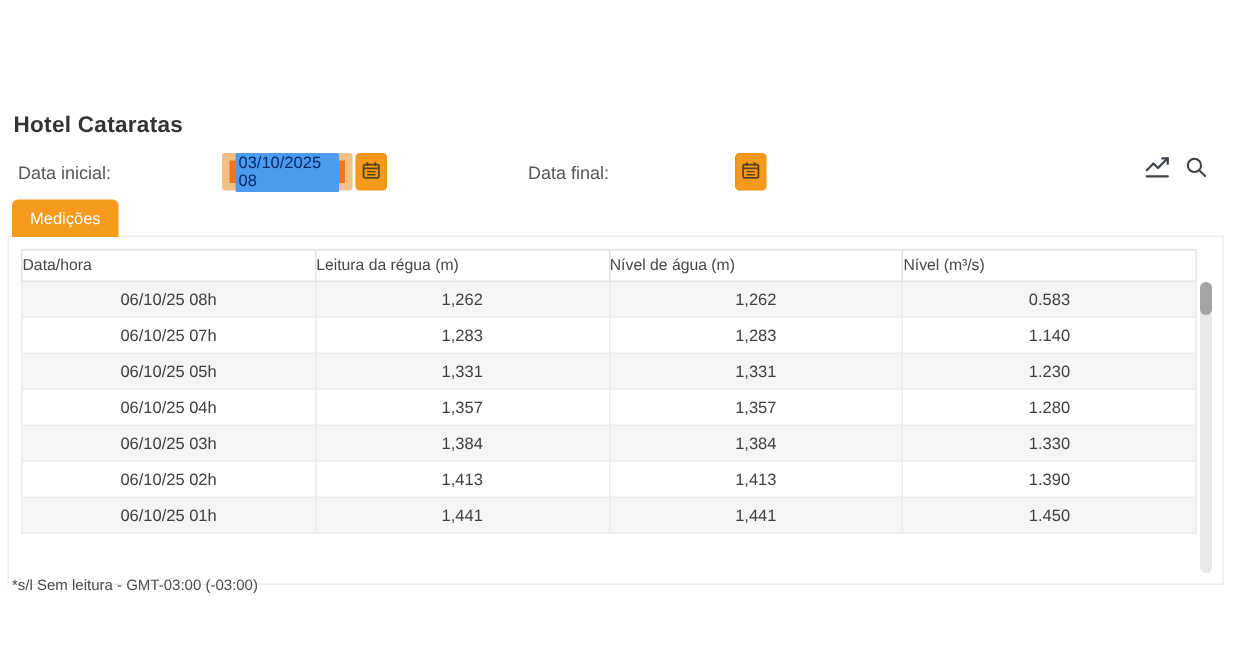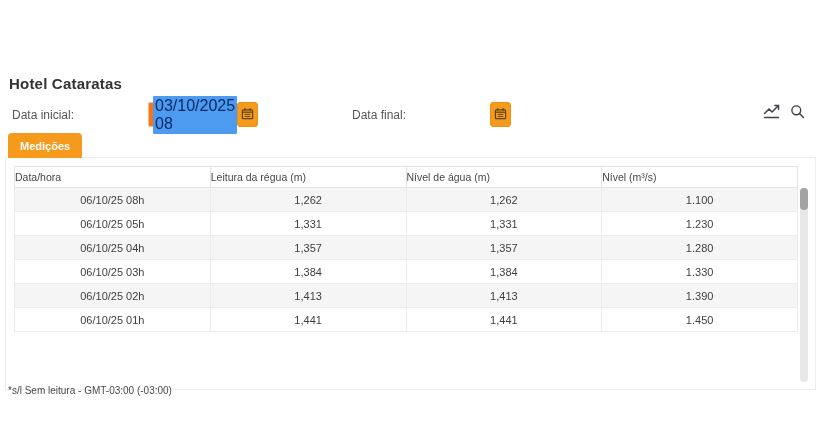--- a/index.html
+++ b/index.html
@@ -9,34 +9,34 @@
   .page-title { position:absolute; left:9px; top:75px; font-size:15px; font-weight:bold; color:#333333; letter-spacing:.2px; }
 
   .filter-label { position:absolute; font-size:12px; color:#565656; }
   .lbl-start { left:12px; top:108px; }
   .lbl-end   { left:352px; top:108px; }
 
   .input-group { position:absolute; display:flex; align-items:center; gap:2px; }
   .grp-start { left:148px; top:102px; }
   .grp-end   { left:490px; top:102px; }
 
-  .date-input { width:87px; height:25px; background:#f97316; border:1px solid #d946ef;
+  .date-input { width:87px; height:25px; background:#f97316; border:5px solid #d946ef;
     border-radius:2px; display:flex; align-items:center; padding:0 4px;
-    font-size:16px; color:#333; cursor:text; }
+    font-size:11px; color:#333; cursor:text; }
   .date-input.focused { border-color:#f2c084; }
   .sel { background:#4d9bf0; color:#062a66; padding:1px 2px; border-radius:1px; }
 
   .cal-btn { width:21px; height:25px; background:#f59a1c; border:1px solid #ef9212;
     border-radius:3px; display:flex; align-items:center; justify-content:center; cursor:pointer; }
 
   .toolbar { position:absolute; right:17px; top:104px; display:flex; align-items:center; gap:9px; }
   .tool-icon { cursor:pointer; display:block; }
 
   .tab { position:absolute; left:8px; top:133px; height:25px; background:#f59a1c;
-    border-radius:4px 4px 0 0; color:#ffffff; font-size:11px; font-weight:bold;
+    border-radius:4px 4px 0 0; color:#ffffff; font-size:11px; font-weight:normal;
     display:flex; align-items:center; padding:0 12px; cursor:pointer; z-index:2; }
 
   .panel { position:absolute; left:5px; top:157px; width:811px; height:233px;
     background:#ffffff; border:1px solid #ededed; }
 
   .table-wrap { position:absolute; left:14px; top:166px; width:784px; }
   table { width:100%; border-collapse:collapse; table-layout:fixed; }
   th { height:21px; background:#ffffff; border:1px solid #e3e3e3;
     font-size:10.5px; font-weight:normal; color:#474747; text-align:left; }
   td { height:24px; border:1px solid #ececec; font-size:11px; color:#3f3f3f; text-align:center;margin-left:15px; }
@@ -118,21 +118,27 @@
           <th>Leitura da régua (m)</th>
           <th>Nível de água (m)</th>
           <th>Nível (m³/s)</th>
         </tr>
     </thead>
     <tbody>
         <tr>
           <td>06/10/25 08h</td>
           <td>1,262</td>
           <td>1,262</td>
-          <td>1.100</td>
+          <td>0.583</td>
+        </tr>
+        <tr>
+          <td>06/10/25 07h</td>
+          <td>1,283</td>
+          <td>1,283</td>
+          <td>1.140</td>
         </tr>
         <tr>
           <td>06/10/25 05h</td>
           <td>1,331</td>
           <td>1,331</td>
           <td>1.230</td>
         </tr>
         <tr>
           <td>06/10/25 04h</td>
           <td>1,357</td>

